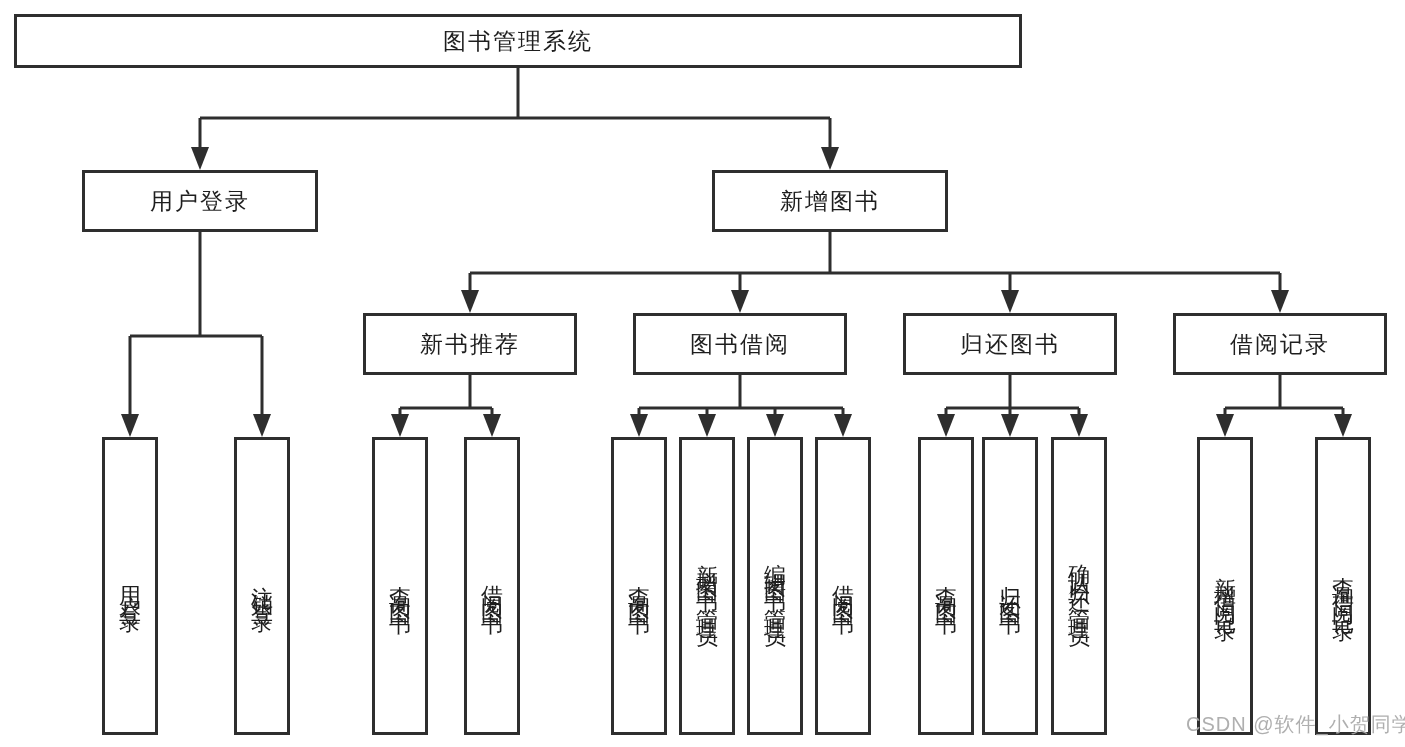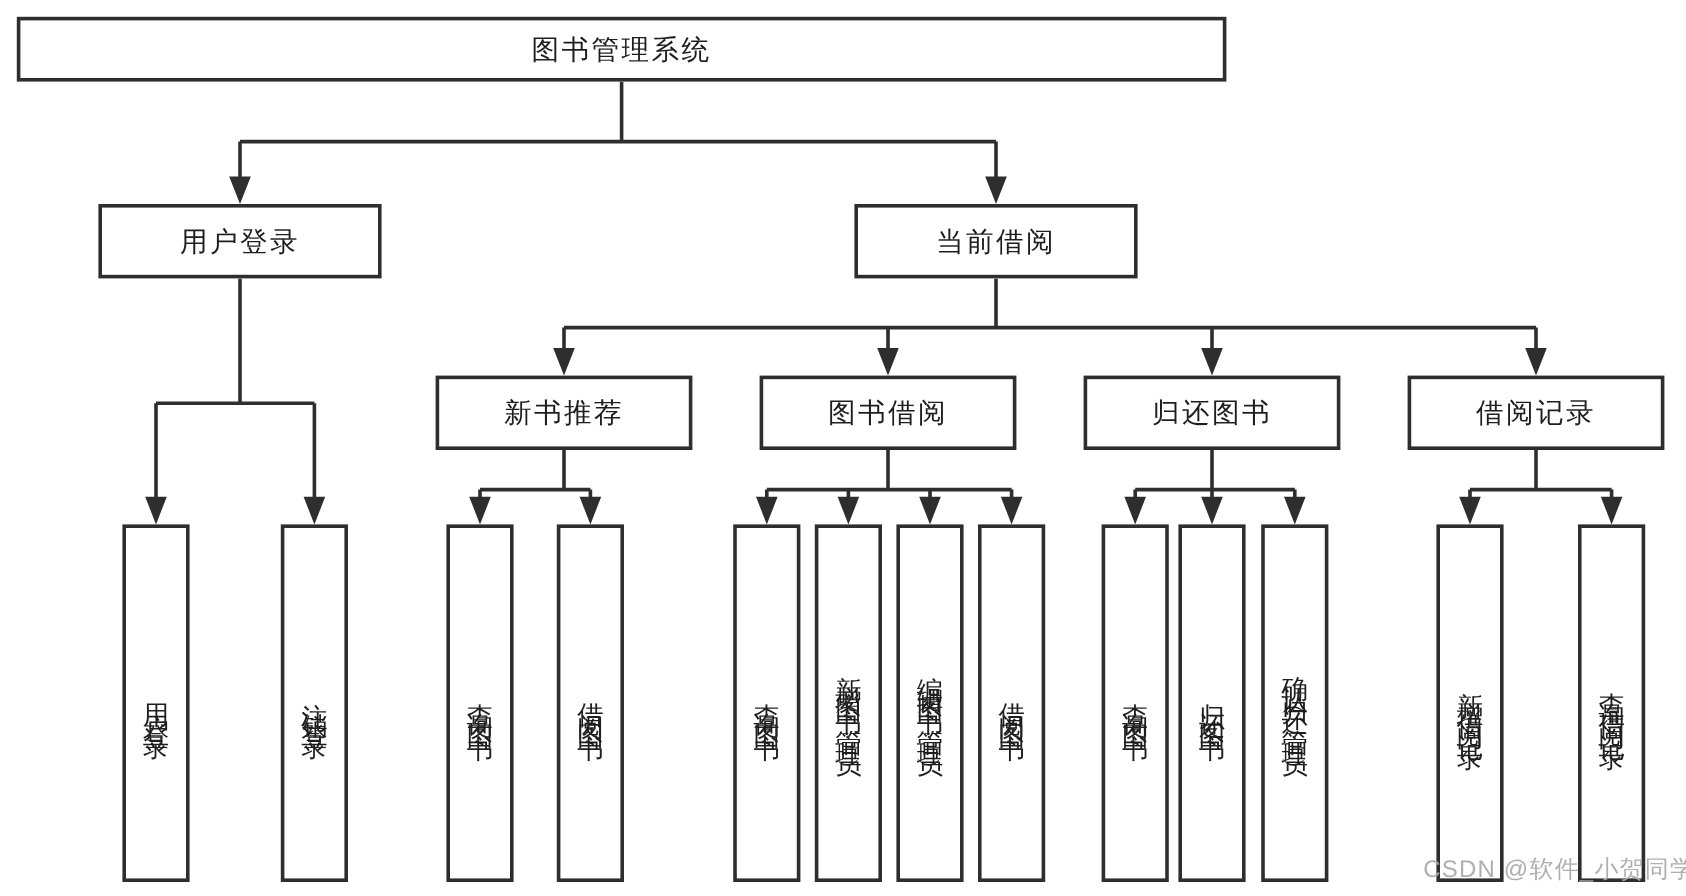--- a/index.html
+++ b/index.html
@@ -116,21 +116,21 @@
   </svg>
 
   <div class="box hbox n-root">
     <span>图书管理系统</span>
   </div>
 
   <div class="box hbox n-login">
     <span>用户登录</span>
   </div>
   <div class="box hbox n-mgmt">
-    <span>当前借阅</span>
+    <span>新增图书</span>
   </div>
 
   <div class="box hbox lvl3 n-newbook">
     <span>新书推荐</span>
   </div>
   <div class="box hbox lvl3 n-borrow">
     <span>图书借阅</span>
   </div>
   <div class="box hbox lvl3 n-current">
     <span>归还图书</span>

